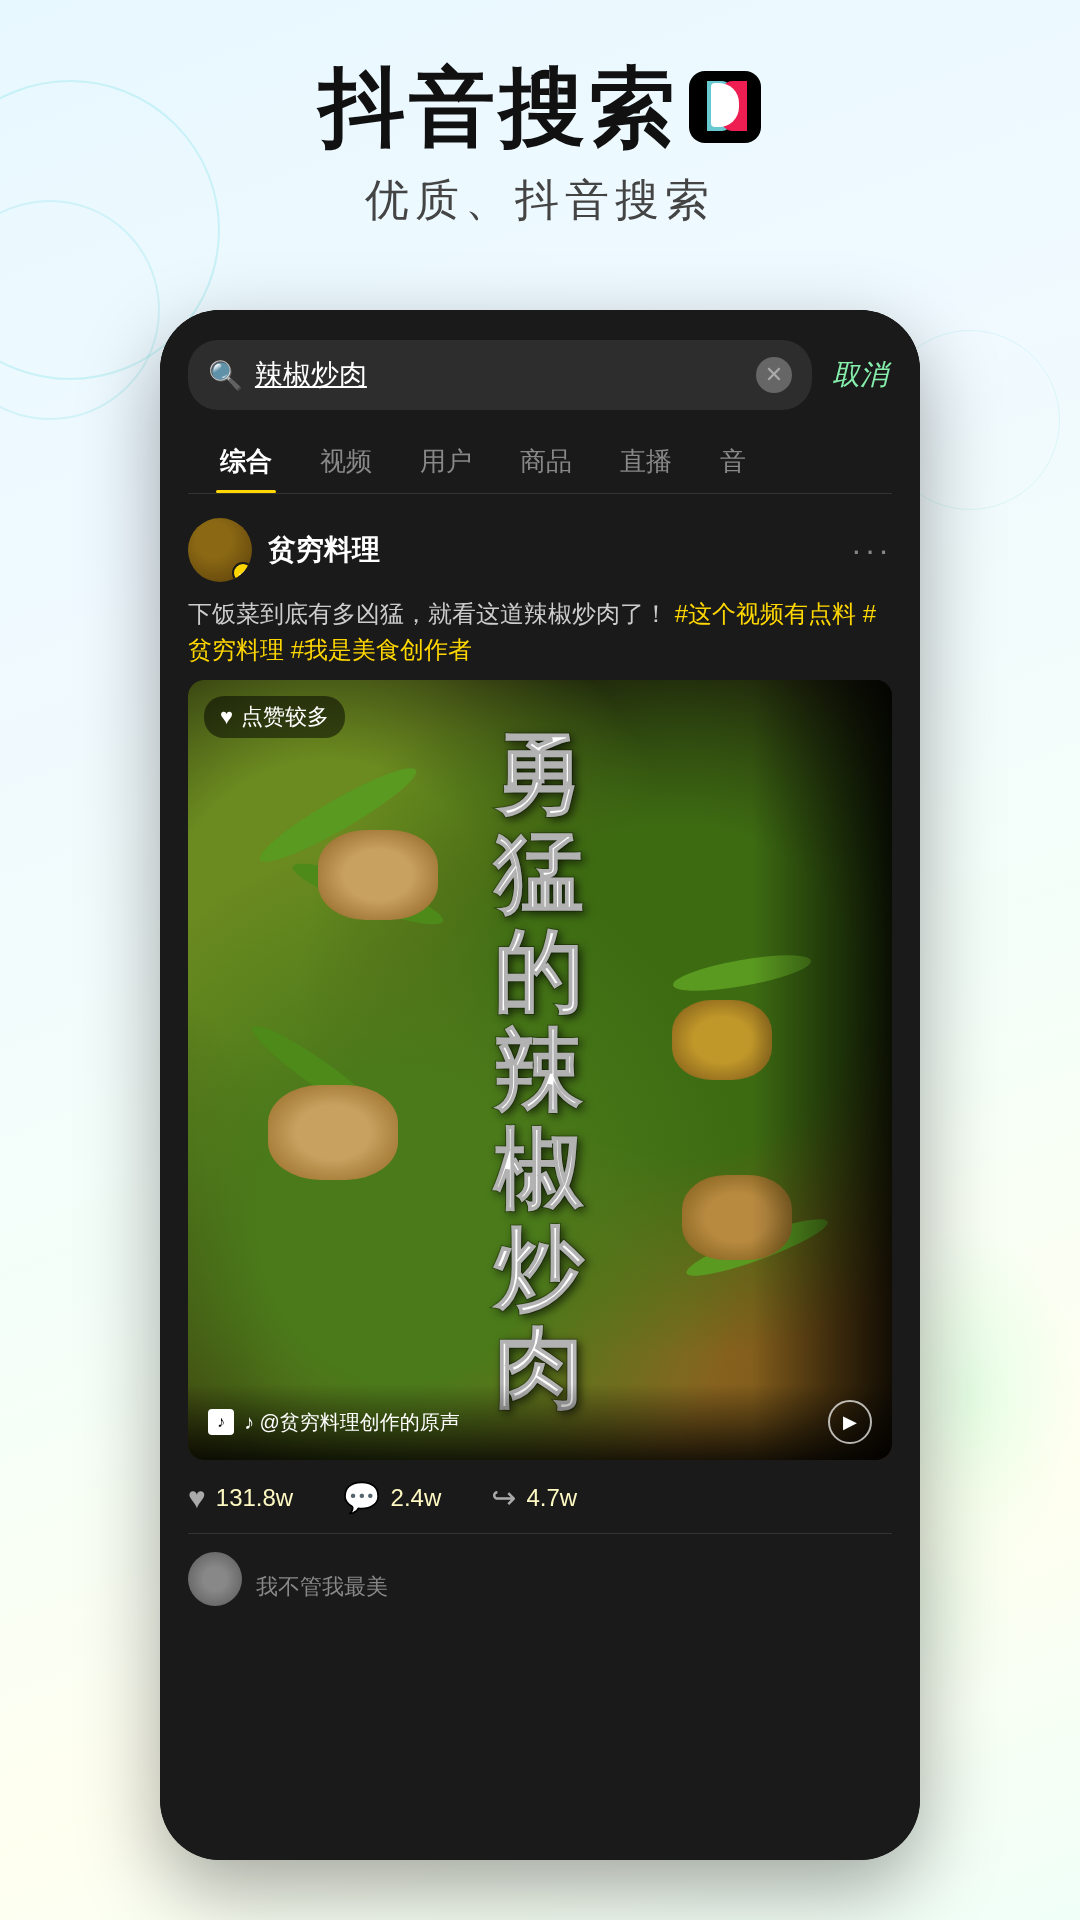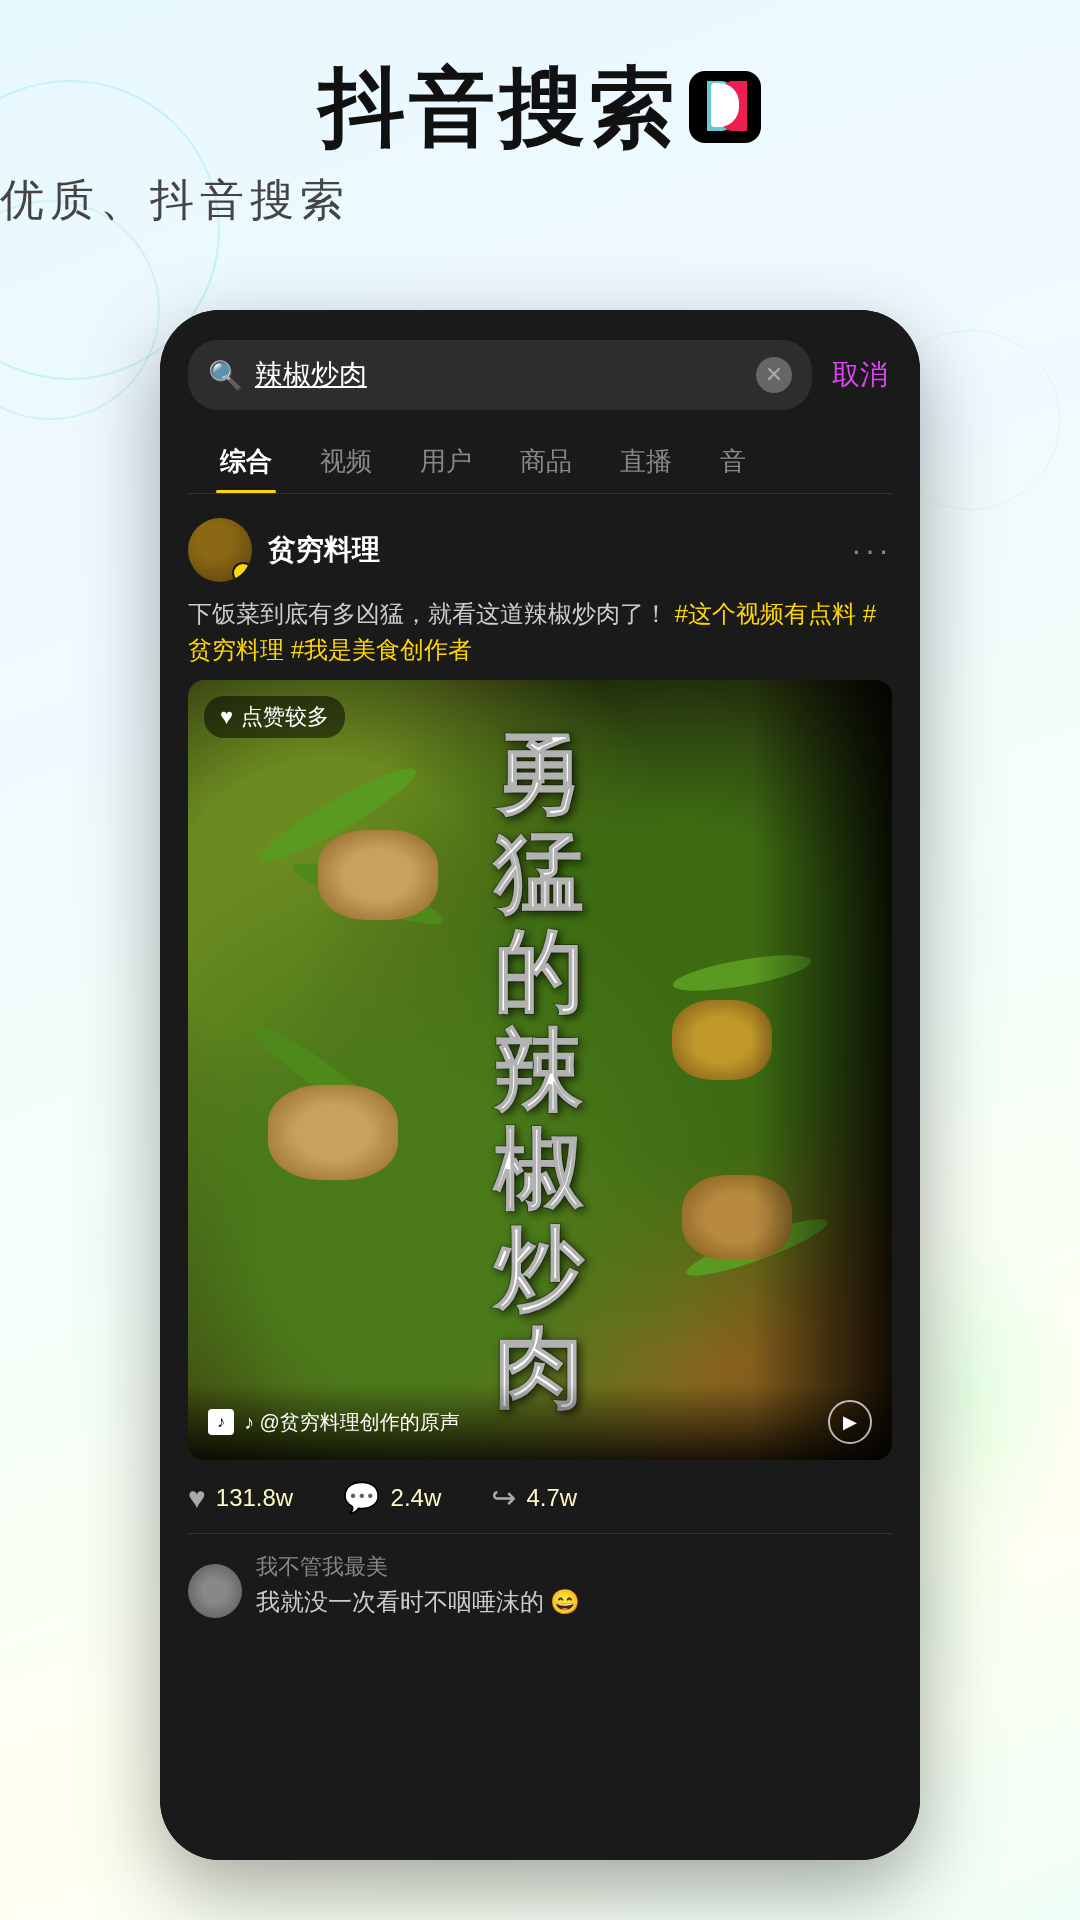--- a/index.html
+++ b/index.html
@@ -45,20 +45,21 @@
       width: 300px; height: 250px;
       background: radial-gradient(ellipse, rgba(200,255,220,0.25) 0%, transparent 70%);
       right: 50px; bottom: 200px;
     }
 
     
     .header-area {
       position: absolute;
       top: 60px;
       left: 0; right: 0;
+      text-align: center;
     }
     .main-title {
       font-size: 86px;
       font-weight: 900;
       color: #111;
       letter-spacing: 4px;
       line-height: 1.1;
       display: flex;
       align-items: center;
       justify-content: center;
@@ -159,23 +160,24 @@
     .clear-btn {
       width: 36px; height: 36px;
       background: #666;
       border-radius: 50%;
       display: flex; align-items: center; justify-content: center;
       color: #aaa;
       font-size: 22px;
     }
     .cancel-btn {
       font-size: 28px;
-      color: #d946ef;
+      color: #86efac;
       white-space: nowrap;
       padding: 8px 4px;
+      font-style: italic;
     }
 
     
     .tabs-row {
       display: flex;
       padding: 0 28px;
       margin-top: 20px;
       border-bottom: 1px solid #333;
       gap: 40px;
       text-align: right;
@@ -602,19 +604,18 @@
         <div class="stat-item">
           <span class="stat-icon">↪</span>
           <span class="stat-val">4.7w</span>
         </div>
       </div>
 
       <div class="comment-row">
         <div class="comment-avatar"></div>
         <div class="comment-content">
           <div class="comment-name">我不管我最美</div>
-          <div class="comment-text">我就没一次看时不咽唾沫的 😄</div>
         </div>
       </div>
 
     </div>
   </div>
 </div>
 
 </body></html>

